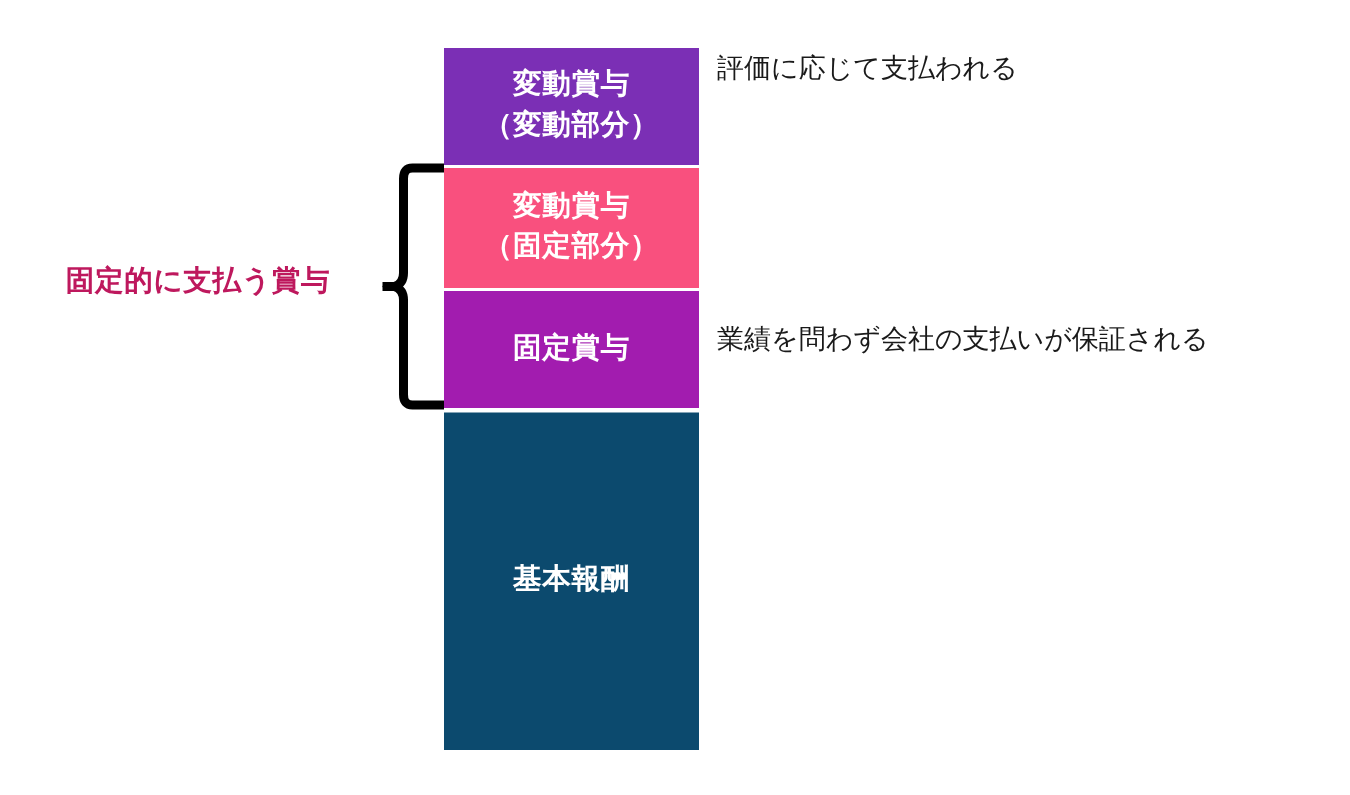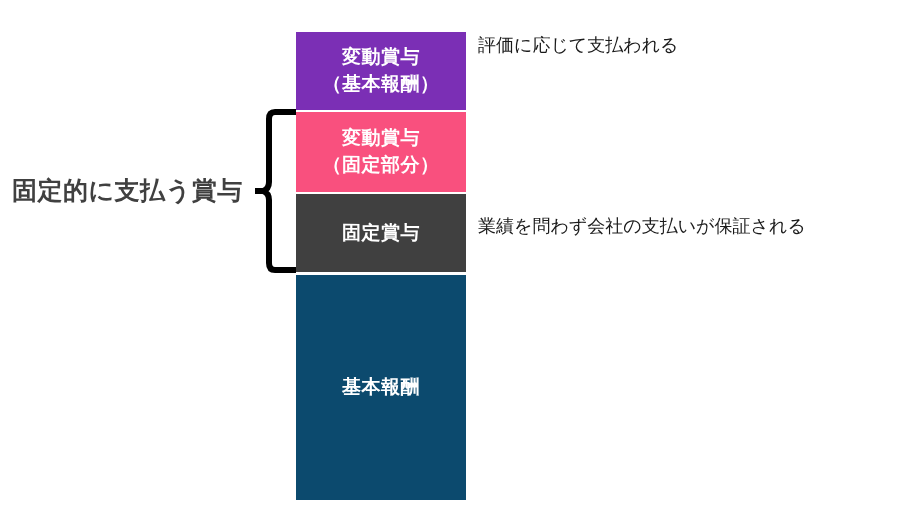--- a/index.html
+++ b/index.html
@@ -23,24 +23,25 @@
     width: 900px;
     height: 530px;
   }
 
   
   .group-label {
     position: absolute;
     left: 12px;
     top: 174px;
     width: 240px;
-    font-size: 25px;
+    text-align: center;
+    font-size: 19px;
     font-weight: bold;
     letter-spacing: 0.5px;
-    color: #404040;
+    color: #be185d;
     white-space: nowrap;
   }
 
   
   .brace {
     position: absolute;
     left: 255px;
     top: 108px;
     width: 42px;
     height: 166px;
@@ -126,29 +127,29 @@
     <svg width="42" height="166" viewBox="0 0 42 166" xmlns="http://www.w3.org/2000/svg">
       <path d="M 38 4 L 20 4 Q 14 4 14 11 L 14 74 Q 14 81 8 83 Q 14 85 14 92 L 14 155 Q 14 162 20 162 L 38 162" fill="none" stroke="#000000" stroke-width="6" stroke-linecap="square" stroke-linejoin="miter"></path>
       <path d="M 8 83 L 0 83" fill="none" stroke="#000000" stroke-width="6" stroke-linecap="square"></path>
     </svg>
   </div>
 
   <div class="stack">
 
     <div class="bar" id="bar-variable-variable" style="background: rgb(123, 47, 181);">
       <span class="line">変動賞与</span>
-      <span class="line">（基本報酬）</span>
+      <span class="line">（変動部分）</span>
     </div>
 
     <div class="bar" id="bar-variable-fixed" style="background: rgb(249, 80, 126);">
       <span class="line">変動賞与</span>
       <span class="line">（固定部分）</span>
     </div>
 
-    <div class="bar" id="bar-fixed-bonus" style="background: #404040;">
+    <div class="bar" id="bar-fixed-bonus" style="background: #a21caf;">
       <span class="line">固定賞与</span>
     </div>
 
     <div class="bar" id="bar-base-pay" style="background: #0c4a6e;">
       <span class="line">基本報酬</span>
     </div>
 
   </div>
 
   <div class="note" id="note-variable-variable">

